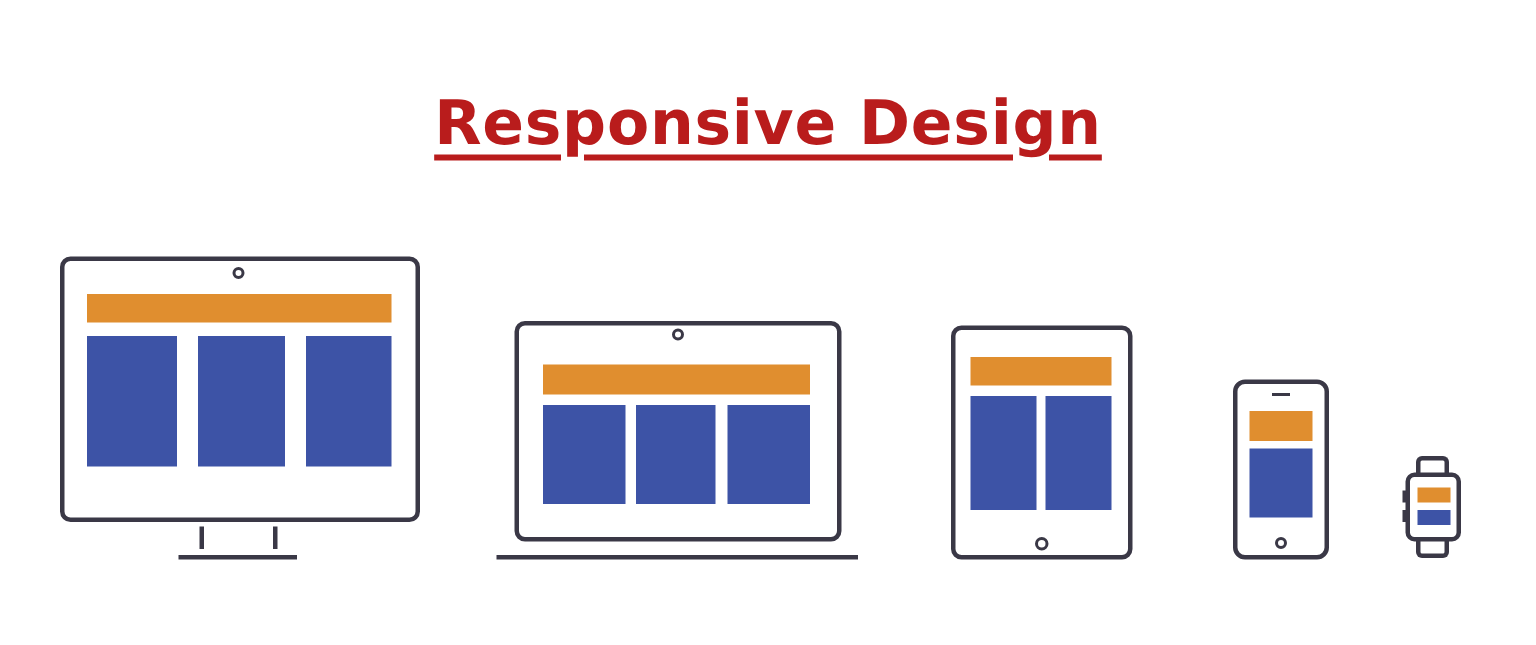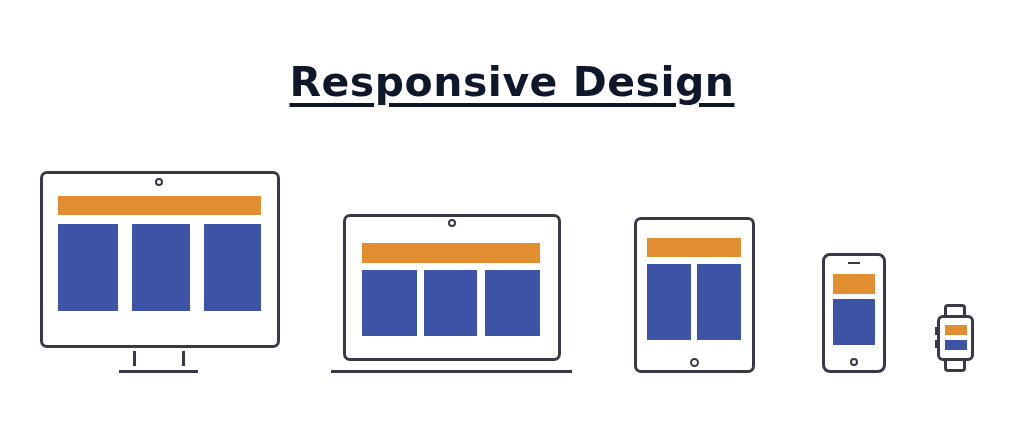--- a/index.html
+++ b/index.html
@@ -1,18 +1,18 @@
 <!DOCTYPE html>
 <html><head>
 <meta charset="utf-8">
 <style>
   html,body{margin:0;padding:0;background:#ffffff;}
   body{width:1024px;height:430px;position:relative;overflow:hidden;font-family:"DejaVu Sans",sans-serif;}
   .title{position:absolute;left:0;top:58px;width:1024px;text-align:center;}
-  .title span{font-family:"DejaVu Sans",sans-serif;font-weight:bold;font-size:41px;color:#0f172a;text-decoration:underline;text-decoration-thickness:4px;text-underline-offset:7px;letter-spacing:0.5px;}
+  .title span{font-family:"DejaVu Sans",sans-serif;font-weight:bold;font-size:41px;color:#b91c1c;text-decoration:underline;text-decoration-thickness:4px;text-underline-offset:7px;letter-spacing:0.5px;}
   .abs{position:absolute;box-sizing:border-box;}
   .frame{border:3px solid #3a3846;border-radius:7px;background:#fff;}
   .line{background:#3a3846;}
   .cam{border:2px solid #3a3846;border-radius:50%;background:#fff;}
   .orange{background:#e08e2f;}
   .blue{background:#3d53a6;}
 </style>
 </head>
 <body>
 

